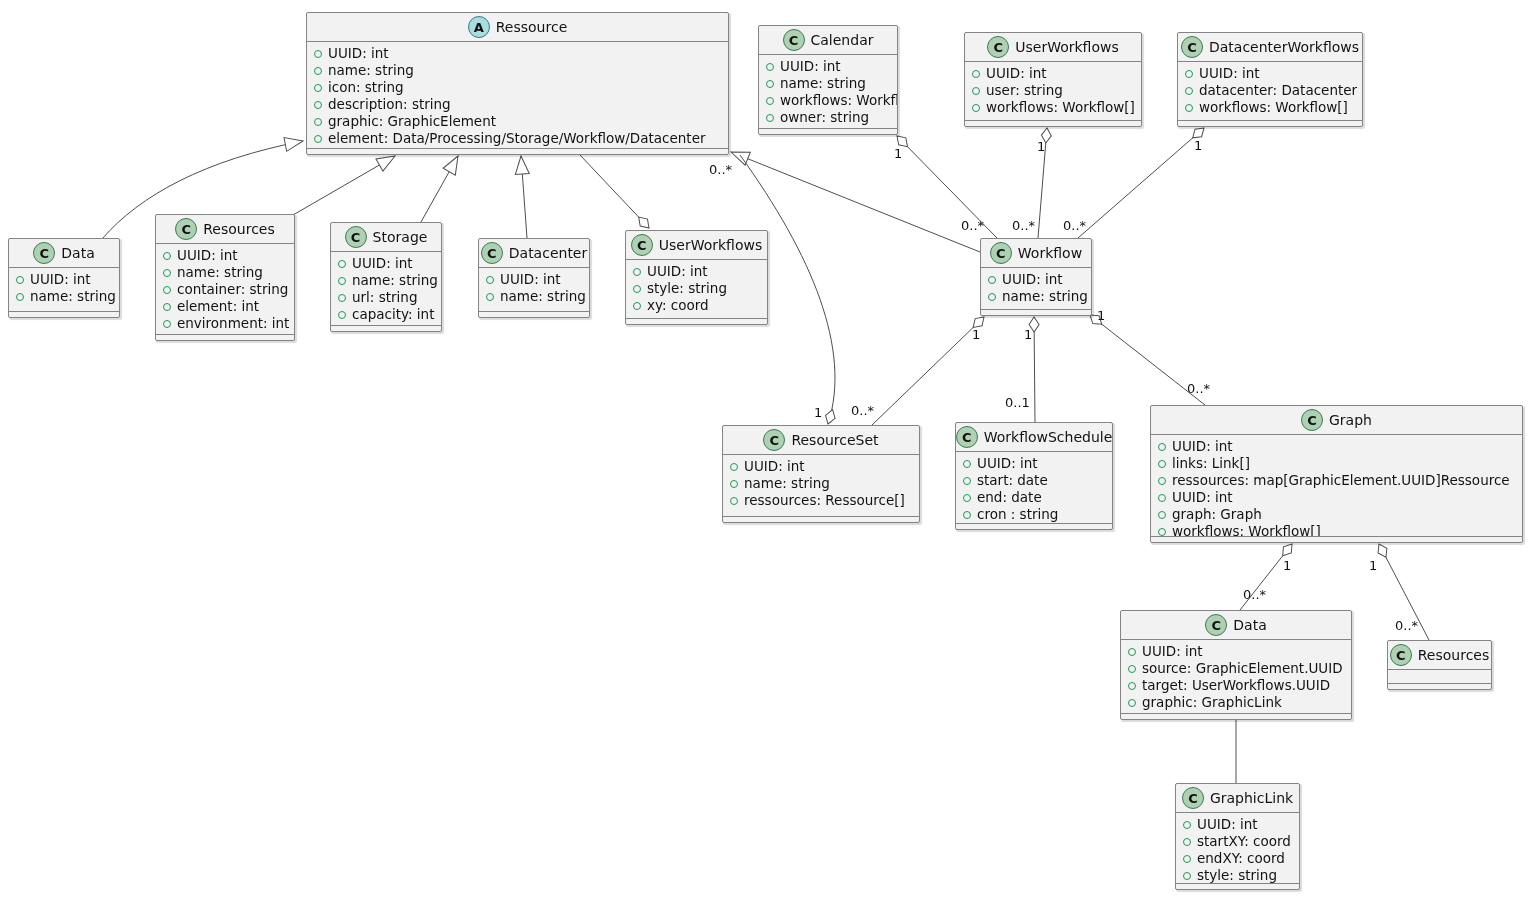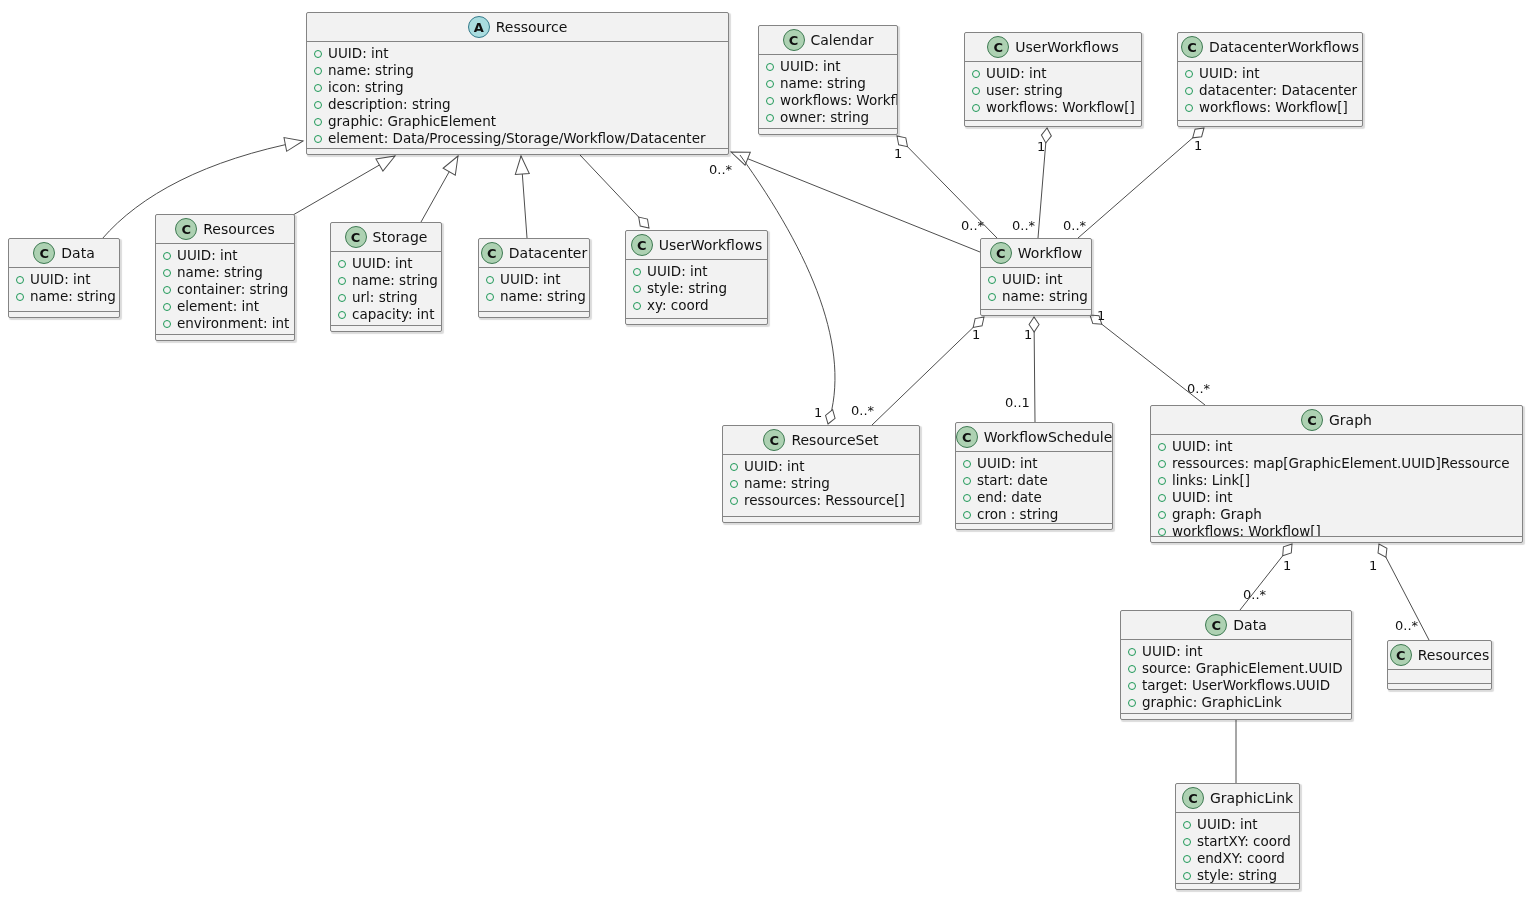--- a/index.html
+++ b/index.html
@@ -369,28 +369,28 @@
       <span class="circ">C</span>
       <span class="title">Graph</span>
     </div>
     <ul class="attrs">
         <li>
           <span class="dot"></span>
           <span class="atext">UUID: int</span>
         </li>
         <li>
           <span class="dot"></span>
+          <span class="atext">links: Link[]</span>
+        </li>
+        <li>
+          <span class="dot"></span>
           <span class="atext">ressources: map[GraphicElement.UUID]Ressource</span>
         </li>
         <li>
           <span class="dot"></span>
-          <span class="atext">links: Link[]</span>
-        </li>
-        <li>
-          <span class="dot"></span>
           <span class="atext">UUID: int</span>
         </li>
         <li>
           <span class="dot"></span>
           <span class="atext">graph: Graph</span>
         </li>
         <li>
           <span class="dot"></span>
           <span class="atext">workflows: Workflow[]</span>
         </li>

